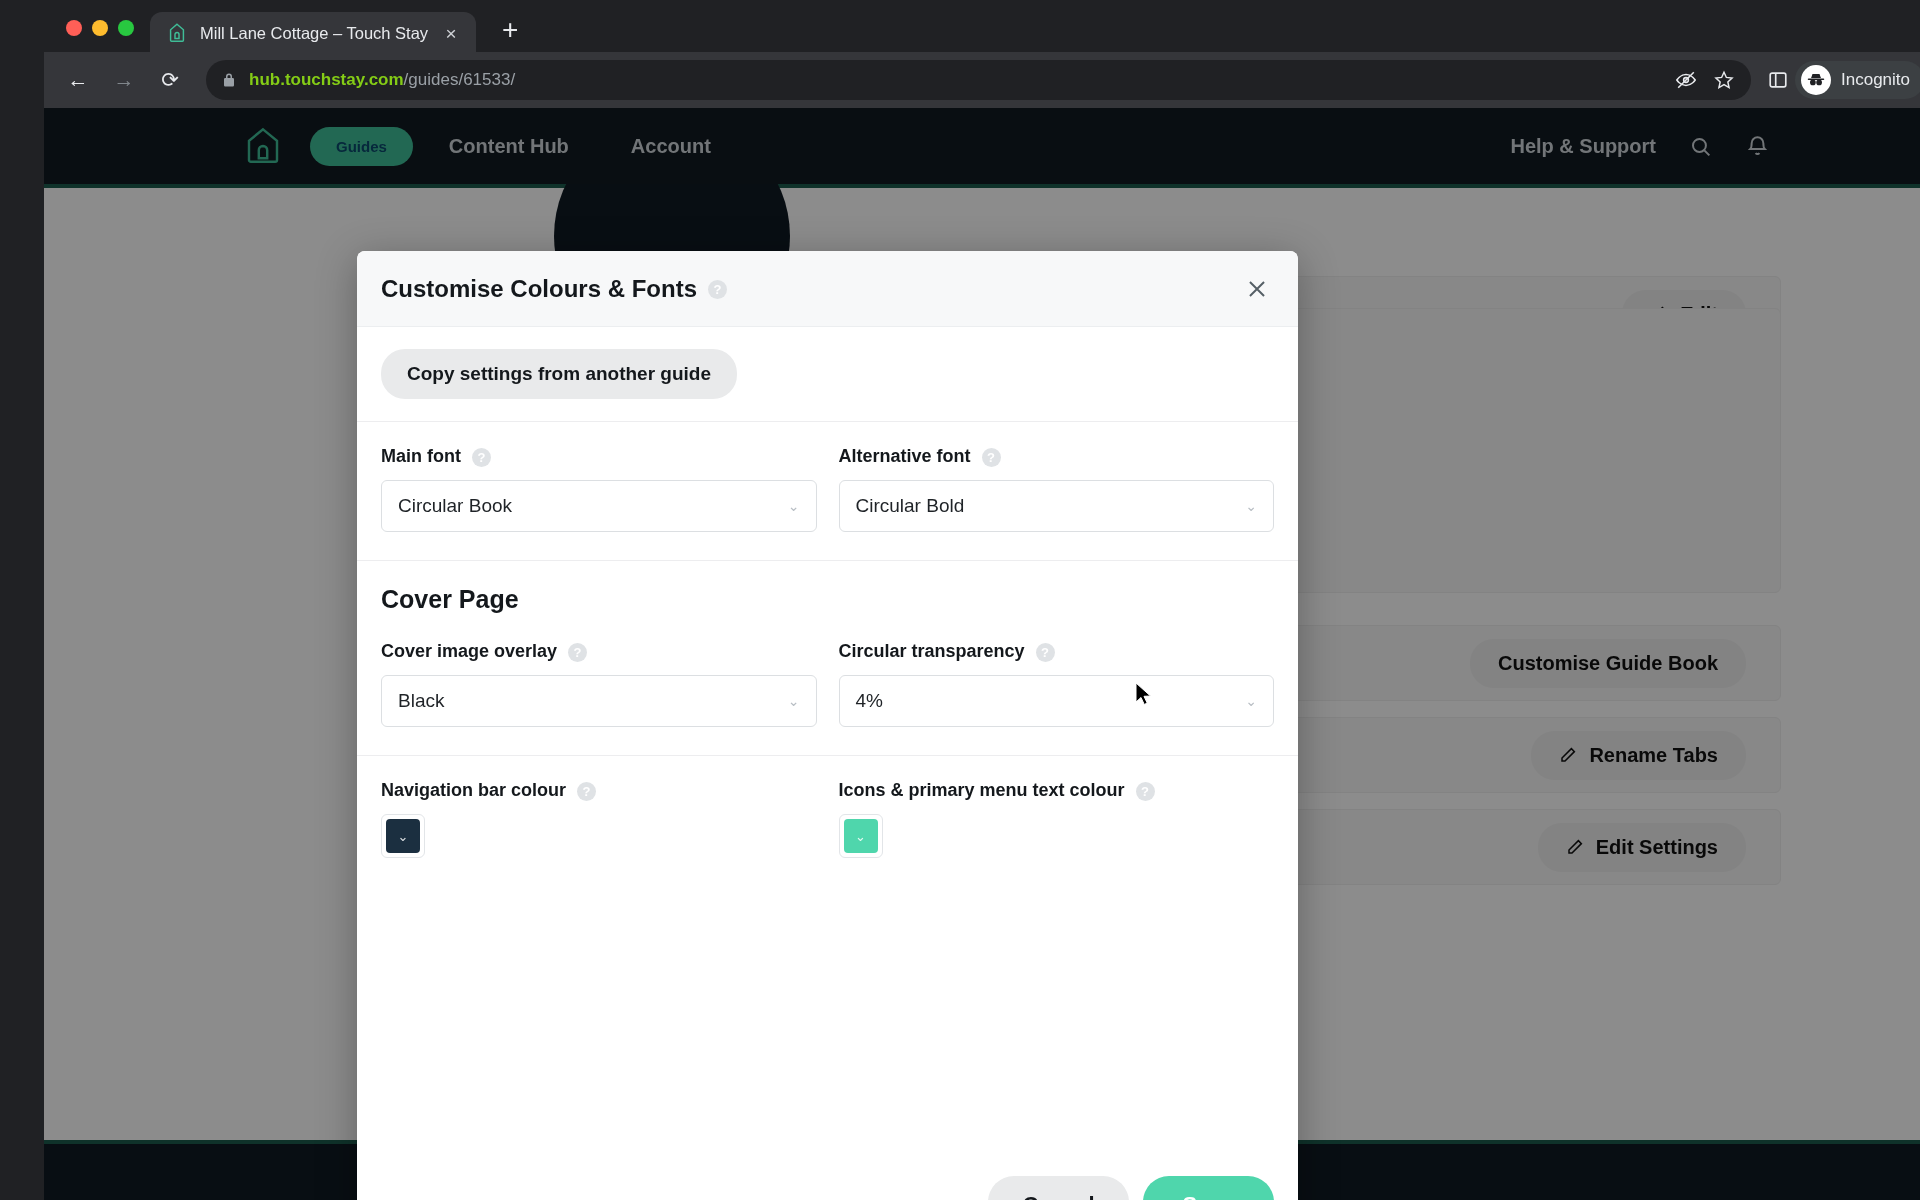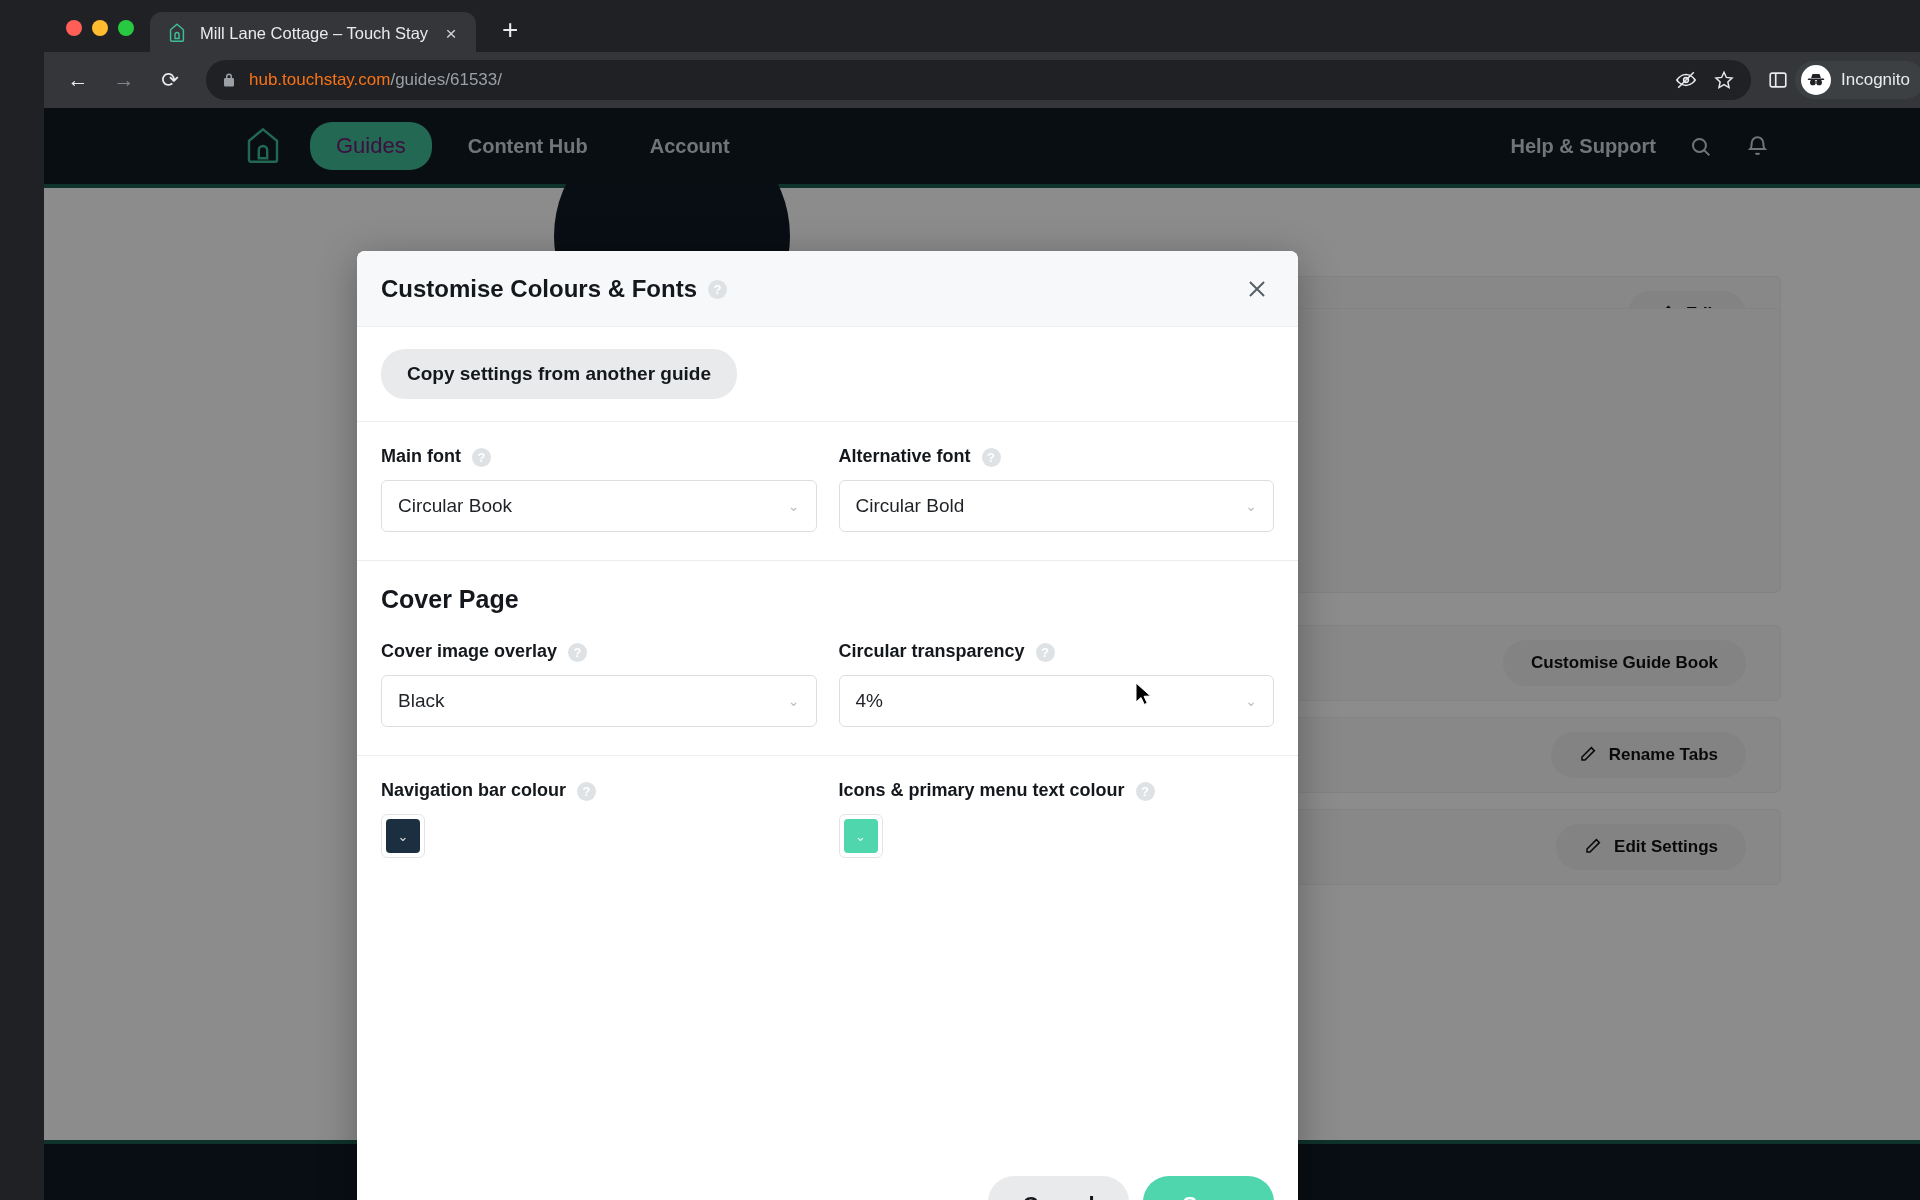--- a/index.html
+++ b/index.html
@@ -60,21 +60,21 @@
     color: #e8eaed; font-size: 21px;
   }
   .nav-btn.dim { color: #80868b; }
   .omnibox {
     flex: 1; height: 40px; margin: 0 10px;
     background: #202124; border-radius: 20px;
     display: flex; align-items: center; gap: 12px; padding: 0 16px;
   }
   .lock-icon { width: 15px; height: 17px; flex: 0 0 15px; }
   .url { font-size: 17px; color: #9aa0a6; white-space: nowrap; }
-  .url b { color: #f97316; font-weight: 400; }
+  .url b { color: #84cc16; font-weight: 700; }
   .omnibox-right { margin-left: auto; display: flex; align-items: center; gap: 16px; }
   .tb-icon { color: #e8eaed; display: flex; align-items: center; }
   .profile-chip {
     display: flex; align-items: center; gap: 10px;
     height: 38px; padding: 0 14px 0 6px; border-radius: 19px;
     background: #3c4043;
   }
   .incog-badge {
     width: 30px; height: 30px; border-radius: 50%; background: #fff;
     display: flex; align-items: center; justify-content: center;
@@ -89,21 +89,21 @@
 
   .appnav {
     height: 76px; background: #111a21;
     display: flex; align-items: center; padding: 0 34px;
     position: relative; z-index: 1;
   }
   .brand-logo { width: 42px; height: 42px; margin-left: 164px; }
   .nav-links { display: flex; align-items: center; gap: 10px; margin-left: 26px; }
   .nav-pill {
     padding: 11px 26px; border-radius: 22px; background: #3fbd97;
-    color: #701a75; font-size: 22px; font-weight: 400;
+    color: #0c4a6e; font-size: 15px; font-weight: 700;
   }
   .nav-link { padding: 11px 26px; color: #cfd6da; font-size: 20px; font-weight: 600; }
   .appnav-right { margin-left: auto; display: flex; align-items: center; gap: 32px; padding-right: 160px; }
   .help-link { color: #cfd6da; font-size: 20px; font-weight: 600; }
   .nav-ico { color: #cfd6da; display: flex; }
   .appnav-underline { height: 4px; background: #1d5b4e; }
 
   
   .page-bg { position: absolute; inset: 80px 0 0 0; background: #fff; }
   .content-wrap { width: 1280px; margin: 0 auto; position: relative; }
@@ -113,23 +113,23 @@
     width: 236px; height: 236px; border-radius: 50%; background: #101a23;
   }
 
   .card {
     position: absolute; left: 155px; width: 1262px;
     background: #f7f7f7; border: 1px solid #eee; border-radius: 6px;
     display: flex; align-items: center; padding: 0 34px;
   }
   .card-title { font-size: 25px; font-weight: 700; color: #111; letter-spacing: .2px; }
   .card-btn {
-    margin-left: auto; display: flex; gap: 12px;
+    margin-left: auto; display: flex; align-items: center; gap: 12px;
     background: #eee; border-radius: 24px; padding: 13px 28px;
-    font-size: 17px; font-weight: 700; color: #111;
+    font-size: 20px; font-weight: 700; color: #111;
   }
   .pencil { width: 18px; height: 18px; }
 
   .map-card {
     position: absolute; left: 155px; top: 120px;
     width: 1262px; height: 285px; background: #f7f7f7;
     border: 1px solid #eee; border-radius: 6px; overflow: hidden;
   }
   .map-img { position: absolute; left: 0; top: 0; width: 320px; height: 285px; overflow: hidden; }
   .map-bg { width: 100%; height: 100%; }

